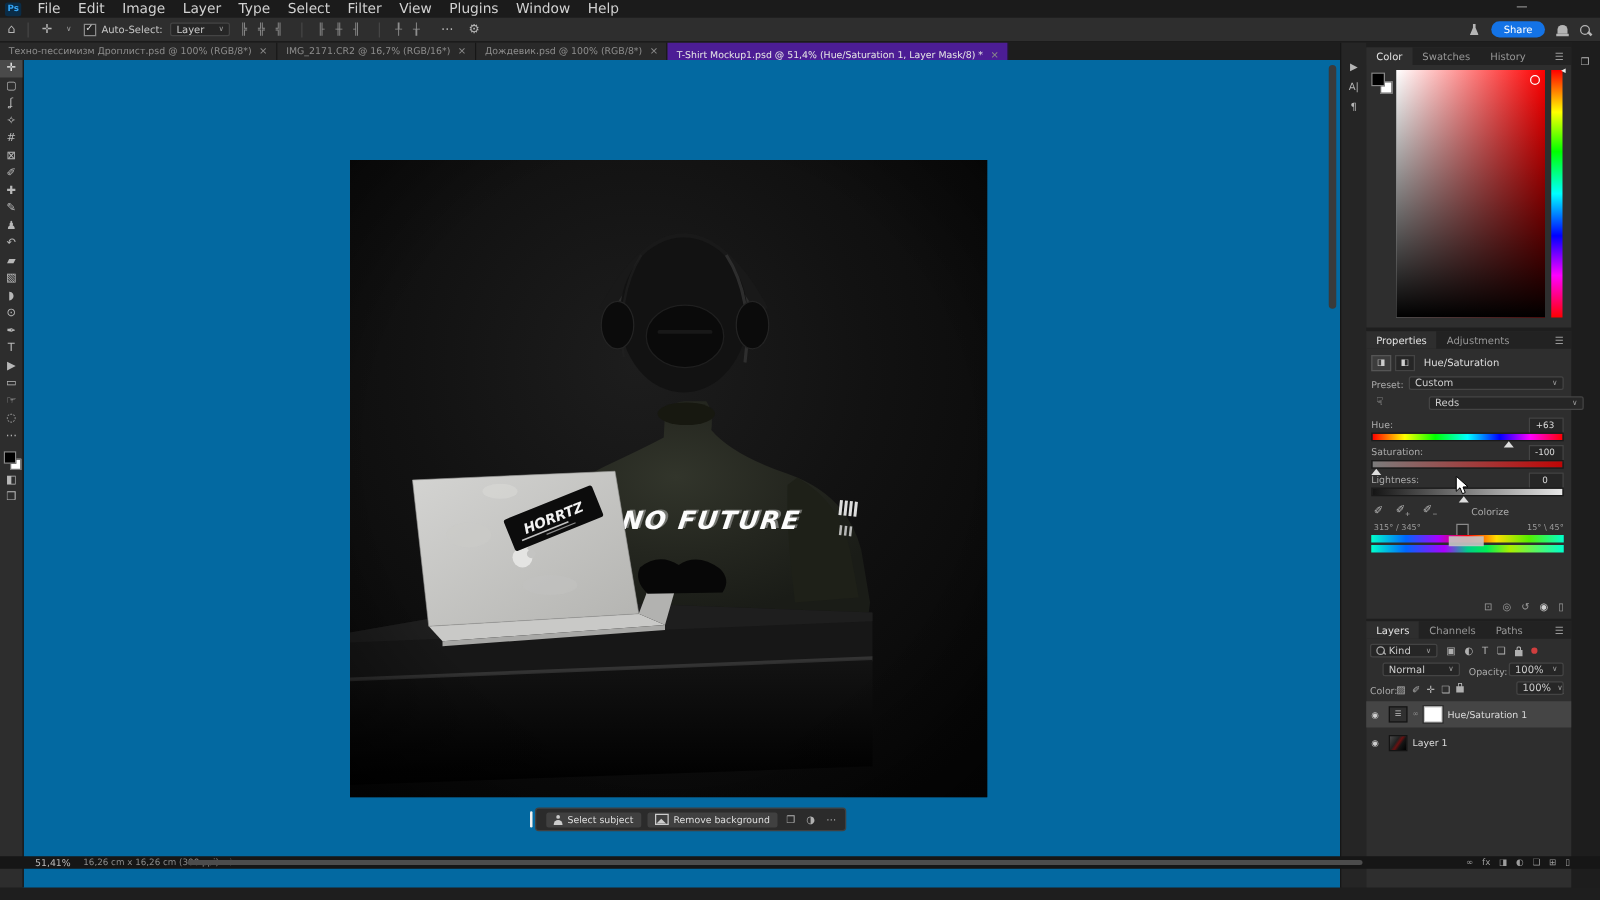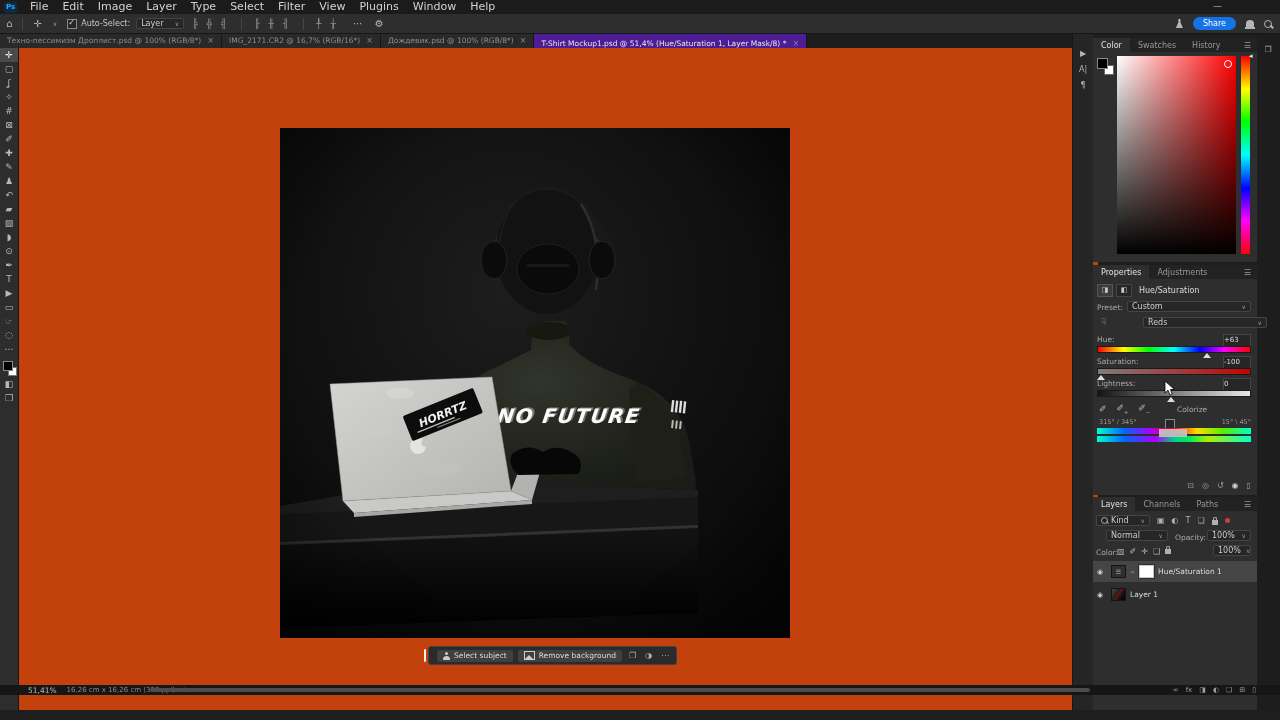--- a/index.html
+++ b/index.html
@@ -35,21 +35,21 @@
   .doc-tab.active{background:#4c1d95;color:#e6e6e6;align-items:flex-end;}
   .tab-close{margin-left:6px;color:#8a8a8a;font-size:8px;}
   
   .toolbar{position:absolute;left:0;top:48px;width:18px;height:662px;background:#2d2d2d;border-right:1px solid #161616;z-index:10;}
   .tool{width:18px;height:14px;display:flex;align-items:center;justify-content:center;color:#b8b8b8;font-size:9px;}
   .tool.active{background:#4a4a4a;color:#eee;}
   .swatchbox{position:relative;width:18px;height:18px;margin-top:3px;}
   .bgsw{position:absolute;left:8px;top:8px;width:7px;height:7px;background:#fff;border:1px solid #777;}
   .fgsw{position:absolute;left:3px;top:2px;width:8px;height:8px;background:#000;border:1px solid #888;}
   
-  .canvas{position:absolute;left:18px;top:48px;width:1054px;height:662px;background:#c2410c;padding-left:26px;}
+  .canvas{position:absolute;left:18px;top:48px;width:1054px;height:662px;background:#0369a1;}
   .photo{position:absolute;left:262px;top:80px;width:510px;height:510px;}
   .vscroll{position:absolute;right:3px;top:4px;width:6px;height:195px;background:#3a3a3a;border-radius:3px;}
   .ctxbar{position:absolute;left:410px;top:598px;height:17px;background:#2b2b2b;border:1px solid #404040;border-radius:3px;display:flex;align-items:center;padding:0 5px;gap:5px;}
   .grip{width:2px;height:13px;background:#f0f0f0;margin-left:-10px;margin-right:6px;border-radius:1px;}
   .ctx-btn{background:#404040;border-radius:2px;height:12px;display:flex;align-items:center;gap:4px;padding:0 6px;color:#ddd;font-size:7.5px;white-space:nowrap;}
   .ctx-icon{color:#b0b0b0;font-size:8px;padding:0 2px;}
   .cperson{width:7px;height:8px;position:relative;}
   .cperson:before{content:"";position:absolute;left:2px;top:0;width:3px;height:3px;border-radius:50%;background:#ccc;}
   .cperson:after{content:"";position:absolute;left:0;top:4px;width:7px;height:4px;border-radius:4px 4px 0 0;background:#ccc;}
   .cimg{width:9px;height:7px;border:1px solid #ccc;position:relative;overflow:hidden;}
@@ -57,21 +57,21 @@
   
   .dockstrip{position:absolute;left:1072px;top:33px;width:20px;height:677px;background:#252525;border-left:1px solid #161616;}
   .strip-icon{width:20px;height:16px;display:flex;align-items:center;justify-content:center;color:#b5b5b5;font-size:8px;}
   .rightmargin{position:absolute;left:1258px;top:33px;width:22px;height:677px;background:#1d1d1d;}
   .panel{position:absolute;left:1093px;width:164px;background:#2e2e2e;box-sizing:border-box;}
   .panel-tabs{height:14px;background:#222;display:flex;align-items:stretch;}
   .panel-tab{padding:0 8px;display:flex;align-items:center;color:#979797;font-size:8px;}
   .panel-tab.active{background:#2e2e2e;color:#e2e2e2;}
   .panel-menu{margin-left:auto;color:#9a9a9a;font-size:8px;display:flex;align-items:center;padding-right:4px;}
   .plabel{color:#aaa;font-size:7.5px;}
-  .valuebox{position:absolute;width:28px;height:14px;background:#262626;border:1px solid #444;color:#ddd;font-size:7px;text-align:left;padding-right:2px;line-height:10px;box-sizing:border-box;}
+  .valuebox{position:absolute;width:28px;height:14px;background:#262626;border:1px solid #444;color:#ddd;font-size:7px;text-align:center;padding-right:2px;line-height:10px;box-sizing:border-box;}
   .slider-track{position:absolute;height:7px;border:1px solid #1a1a1a;box-sizing:border-box;}
   .sl-thumb{position:absolute;top:6px;width:0;height:0;border-left:4px solid transparent;border-right:4px solid transparent;border-bottom:5px solid #ddd;transform:translateX(-4px);}
   .hue-grad{background:linear-gradient(to right,#f00,#ff0 17%,#0f0 33%,#0ff 50%,#00f 67%,#f0f 83%,#f00);}
   .sat-grad{background:linear-gradient(to right,#7c7c7c,#c00505);}
   .light-grad{background:linear-gradient(to right,#151515,#e8e8e8);}
   .rangestrip{position:absolute;height:6px;}
   .strip-top{background:linear-gradient(to right,#0fc 0%,#06f 18%,#a0f 35%,#f00 50%,#fd0 65%,#5e0 82%,#0fc 100%);}
   .strip-bot{background:linear-gradient(to right,#0fc 0%,#06f 18%,#a0f 38%,#0c8 50%,#0e5 60%,#ae0 72%,#0fc 100%);}
   .range-marker{position:absolute;height:8px;background:#c4c4c4;opacity:.92;}
   .footer-icons{position:absolute;display:flex;gap:8px;color:#9d9d9d;font-size:8px;align-items:center;}

